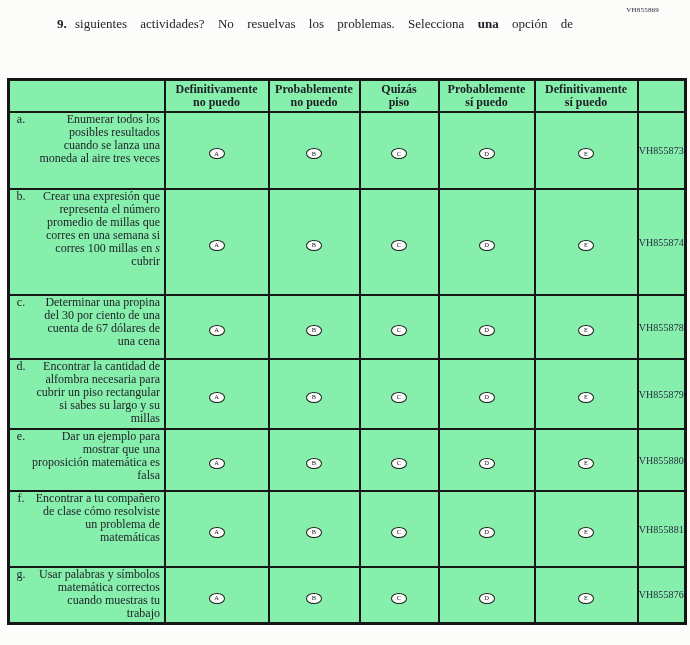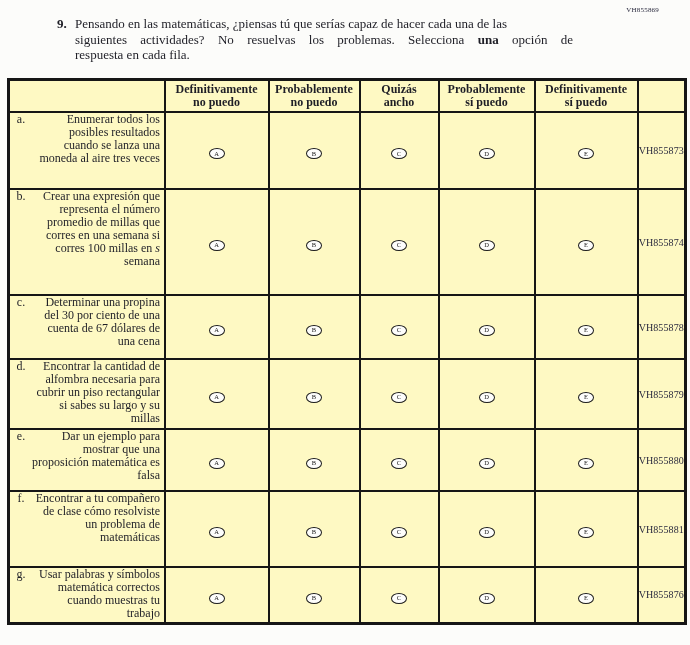--- a/index.html
+++ b/index.html
@@ -52,21 +52,21 @@
     text-align: justify;
     text-align-last: justify;
   }
   table.grid {
     position: absolute;
     left: 7px;
     top: 78px;
     border-collapse: collapse;
     table-layout: fixed;
     width: 677px;
-    background: #fef9c3;
+    background: #86efac;
     padding-left: 33px;
   }
   table.grid th, table.grid td {
     border: 2px solid #161616;
     padding: 0;
   }
   table.grid { border: 3px solid #161616; }
   thead th {
     border-bottom: 5px double #161616;
     font-size: 12px;
@@ -142,23 +142,21 @@
 </head>
 <body>
 
 <div class="page">
 
   <div class="form-code-top">VH855869</div>
 
   <div class="question">
     <span class="qnum">9.</span>
     <div class="qtext">
-      <div class="qline wrapless">Pensando en las matemáticas, ¿piensas tú que serías capaz de hacer cada una de las</div>
       <div class="qline justify"><span>siguientes actividades? No resuelvas los problemas. Selecciona</span> <b>una</b> <span>opción de</span></div>
-      <div class="qline">respuesta en cada fila.</div>
     </div>
   </div>
 
   <table class="grid">
     <colgroup>
       <col class="c-activity">
       <col class="c-opt1">
       <col class="c-opt2">
       <col class="c-opt3">
       <col class="c-opt4">
@@ -171,21 +169,21 @@
         <th>
           <div>Definitivamente</div>
           <div>no puedo</div>
         </th>
         <th>
           <div>Probablemente</div>
           <div>no puedo</div>
         </th>
         <th>
           <div>Quizás</div>
-          <div>ancho</div>
+          <div>piso</div>
         </th>
         <th>
           <div>Probablemente</div>
           <div>sí puedo</div>
         </th>
         <th>
           <div>Definitivamente</div>
           <div>sí puedo</div>
         </th>
         <th></th>
@@ -223,21 +221,21 @@
       <span class="bubble">
               <span class="bubble-letter">E</span>
             </span>
     </td>
     <td class="code-cell">VH855873</td>
   </tr>
         <tr>
     <td class="activity">
       <div class="activity-inner">
         <span class="row-letter">b.</span>
-        <span class="activity-text"><span>Crear una expresión que representa el número promedio de millas que corres en una semana si corres 100 millas en </span><i>s</i><span> semana</span></span>
+        <span class="activity-text"><span>Crear una expresión que representa el número promedio de millas que corres en una semana si corres 100 millas en </span><i>s</i><span> cubrir</span></span>
       </div>
     </td>
     <td class="opt">
       <span class="bubble">
               <span class="bubble-letter">A</span>
             </span>
     </td>
     <td class="opt">
       <span class="bubble">
               <span class="bubble-letter">B</span>

